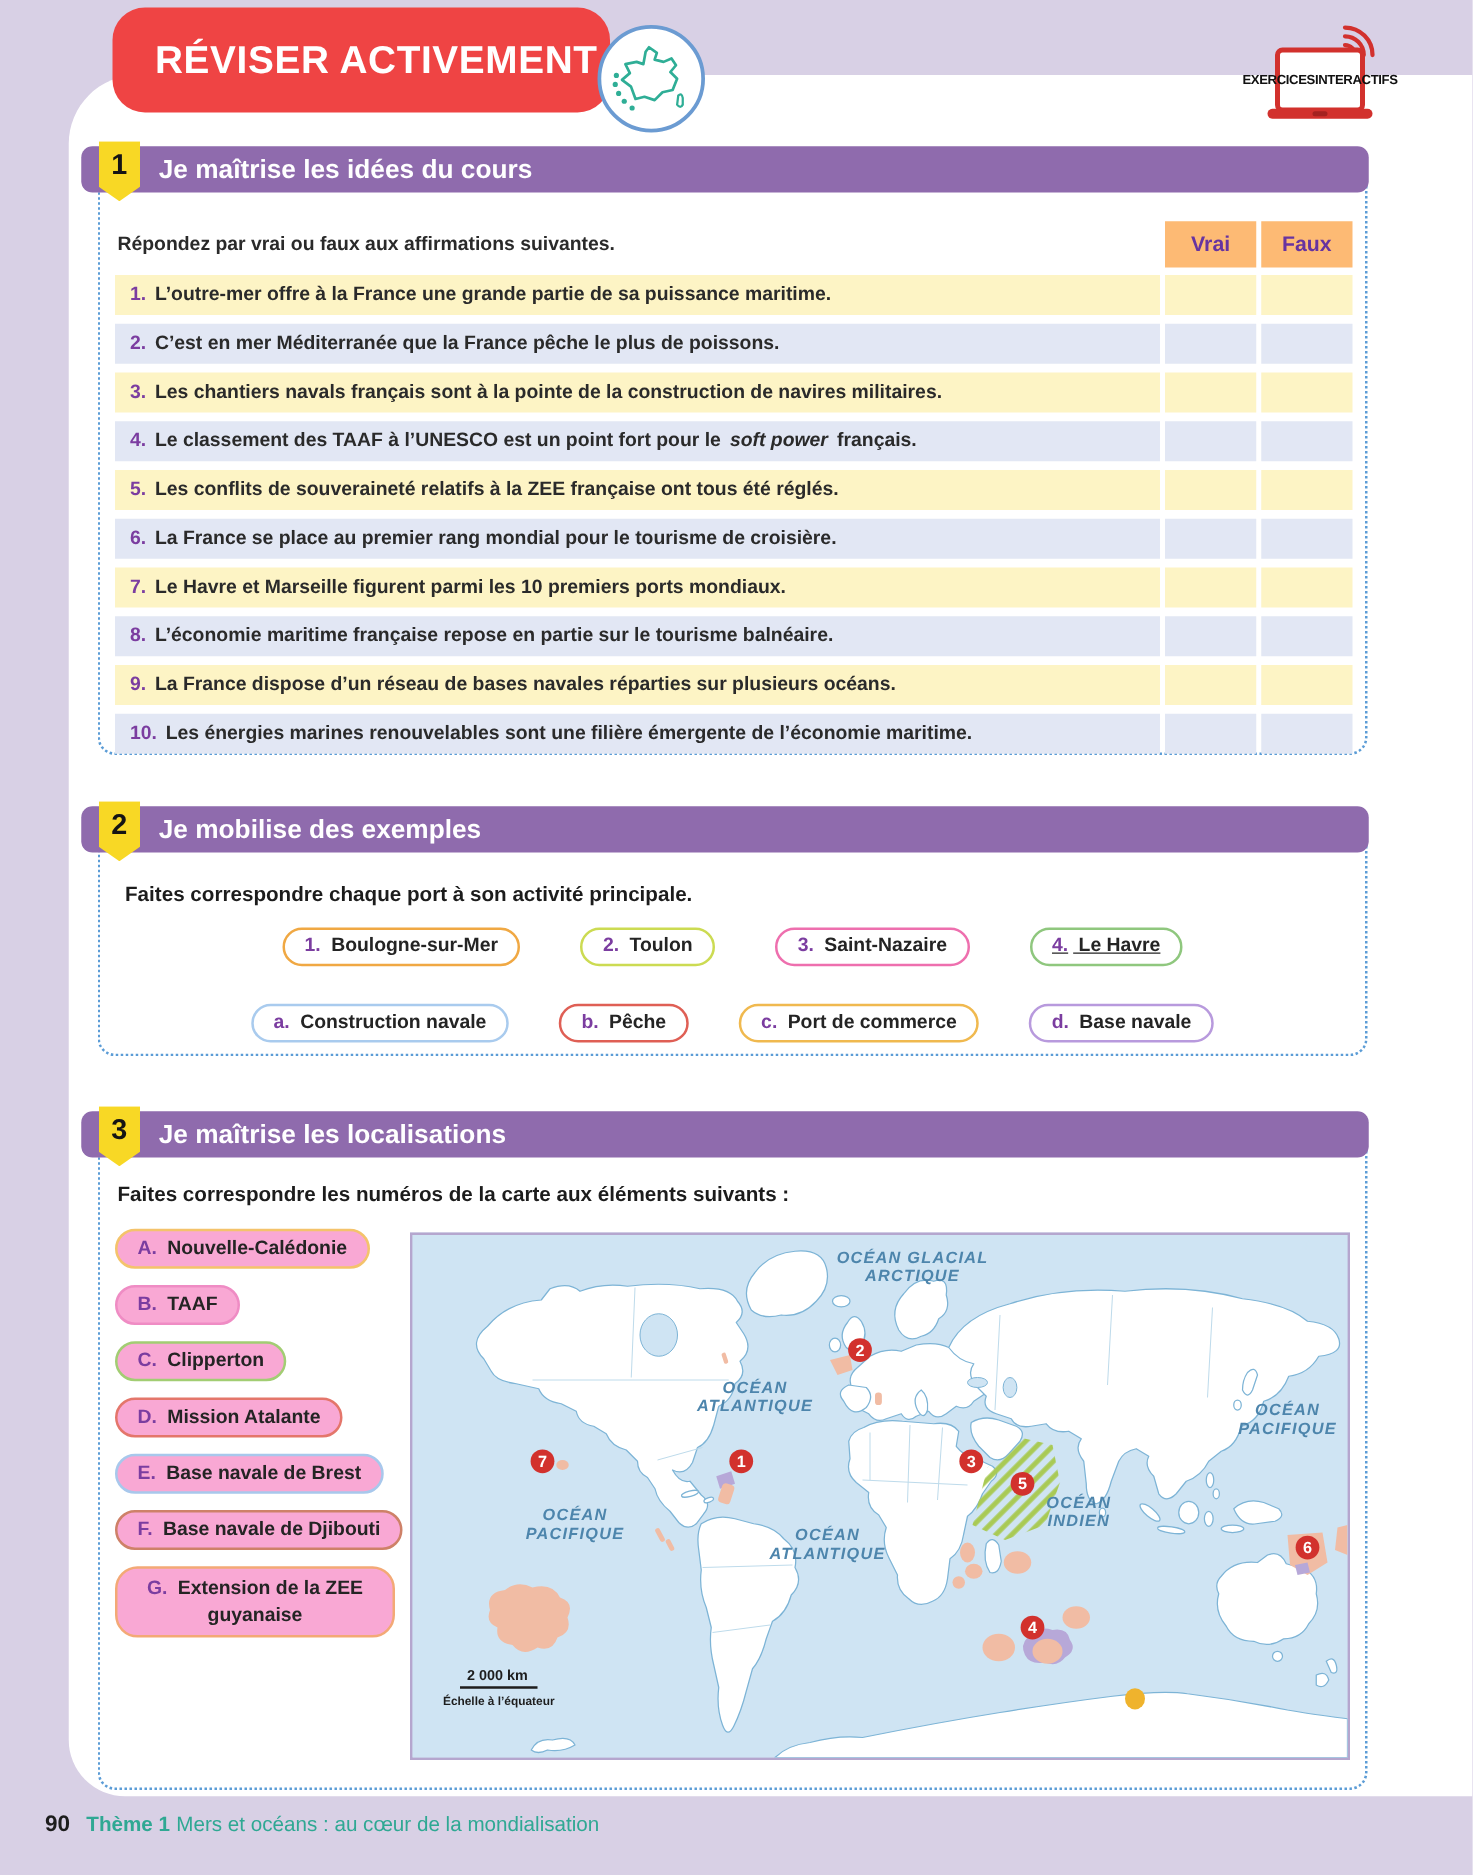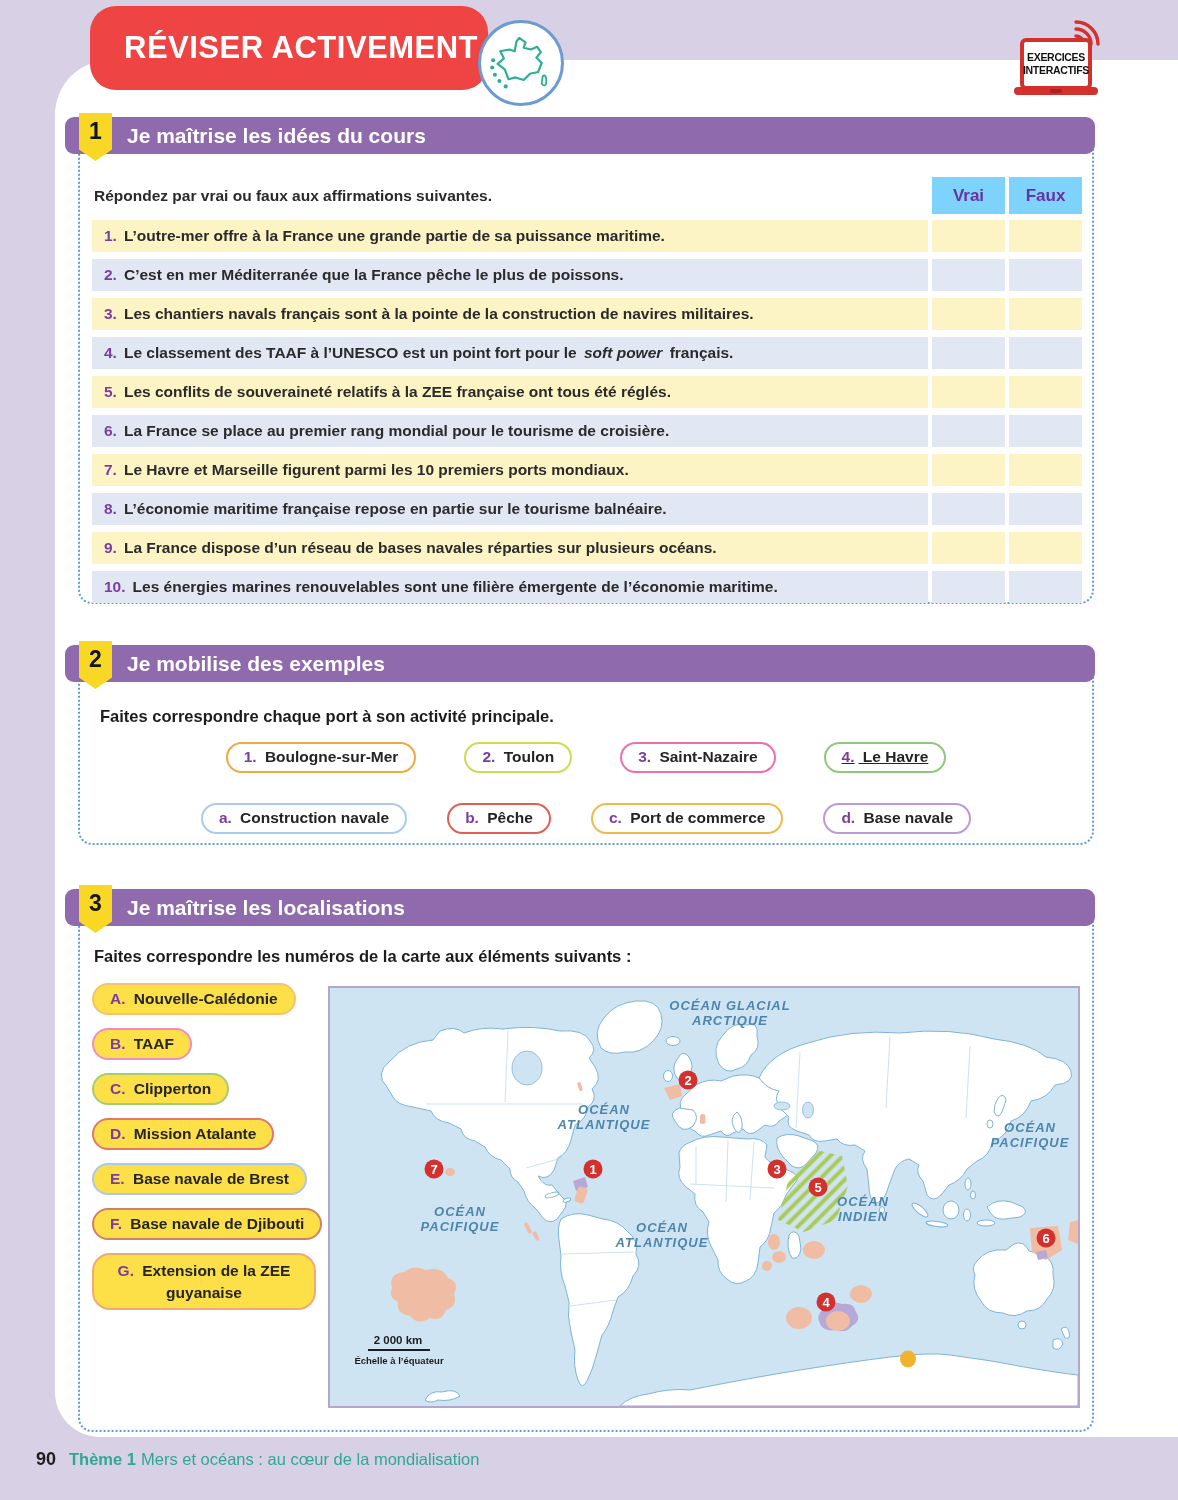--- a/index.html
+++ b/index.html
@@ -5,21 +5,21 @@
   html,body{margin:0;padding:0;}
   body{background:#d8d0e5;font-family:"Liberation Sans",sans-serif;}
   .page{position:relative;width:1178px;height:1500px;background:#d8d0e5;overflow:hidden;}
   .card{position:absolute;left:55px;top:60px;width:1123px;height:1377px;background:#fff;border-radius:55px 0 0 45px;}
 
   
   .title-band{position:absolute;left:90px;top:6px;width:398px;height:84px;background:#ef4444;border-radius:26px;display:flex;align-items:center;box-sizing:border-box;padding-left:34px;z-index:2;}
   .title-band h1{margin:0;color:#fff;font-size:31px;font-weight:bold;letter-spacing:.5px;}
   .france-circle{position:absolute;left:478px;top:20px;width:86px;height:86px;background:#fff;border:3px solid #6b9bd2;border-radius:50%;box-sizing:border-box;z-index:3;display:flex;align-items:center;justify-content:center;}
   .badge{position:absolute;left:1014px;top:16px;width:88px;height:86px;z-index:3;}
-  .badge-screen{position:absolute;left:6px;top:22px;width:64px;height:44px;border:4px solid #d2312d;border-radius:6px;background:#fff;display:flex;flex-direction:column;align-items:center;justify-content:center;font-weight:bold;font-size:10.5px;color:#111;line-height:1.2;letter-spacing:-.3px;}
+  .badge-screen{position:absolute;left:6px;top:22px;width:64px;height:44px;border:4px solid #d2312d;border-radius:6px;background:#fff;display:flex;align-items:center;justify-content:center;font-weight:bold;font-size:10.5px;color:#111;line-height:1.2;letter-spacing:-.3px;}
   .badge-base{position:absolute;left:0;top:71px;width:84px;height:8px;background:#d2312d;border-radius:4px;}
   .badge-base i{position:absolute;left:36px;top:2px;width:12px;height:4px;background:#a42220;border-radius:2px;display:block;}
   .badge-wifi{position:absolute;right:-6px;top:-4px;}
 
   
   .sec-bar{position:absolute;left:65px;width:1030px;height:37px;background:#8f6bad;border-radius:9px;z-index:2;display:flex;align-items:center;}
   .sec-title{color:#fff;font-weight:bold;font-size:21px;padding-left:62px;}
   .tab{position:absolute;left:14px;top:-4px;width:33px;height:48px;background:#f8d825;clip-path:polygon(0 0,100% 0,100% 76%,50% 100%,0 76%);display:flex;justify-content:center;font-weight:bold;font-size:23px;color:#141414;line-height:36px;z-index:3;}
   .dashed{position:absolute;left:78px;width:1016px;background:#fff;border:2px dotted #5b9cd6;border-radius:14px;box-sizing:border-box;z-index:1;}
   #body1{top:135px;height:469px;padding:40px 10px 0 12px;}
@@ -29,32 +29,32 @@
 
   
   .qrow{display:flex;gap:4px;margin-bottom:7px;height:32px;}
   .qrow.qhead{height:37px;margin-bottom:6px;}
   .qstat{flex:1;display:flex;align-items:center;padding-left:12px;font-size:15.5px;font-weight:bold;color:#2a2a2a;}
   .qstat i{margin:0 3px;}
   .ans{width:73px;}
   .qrow.yellow .qstat,.qrow.yellow .ans{background:#fdf4c5;}
   .qrow.blue .qstat,.qrow.blue .ans{background:#e2e7f4;}
   .qhead .qstat{background:transparent;padding-left:2px;}
-  .qhead .ans{background:#7dd3fc;display:flex;align-items:center;justify-content:center;color:#6733a0;font-weight:bold;font-size:17px;}
+  .qhead .ans{background:#fdba74;display:flex;align-items:center;justify-content:center;color:#6733a0;font-weight:bold;font-size:17px;}
   .num{color:#7b3da0;margin-right:7px;}
 
   
   .pill-row{display:flex;justify-content:center;gap:48px;margin-top:16px;}
   .pill-row.acts{gap:40px;margin-top:30px;}
   .pill{border:2px solid #ccc;border-radius:17px;padding:4px 16px 5px;font-size:15.5px;font-weight:bold;color:#242424;background:#fff;white-space:nowrap;}
   .pnum{color:#7b3da0;margin-right:4px;}
 
   
   .opt-col{position:absolute;left:12px;top:74px;display:flex;flex-direction:column;gap:13px;align-items:flex-start;}
-  .opt{border:2px solid;border-radius:18px;padding:5px 16px;font-size:15.5px;font-weight:bold;color:#242424;background:#fde047;white-space:nowrap;}
+  .opt{border:2px solid;border-radius:18px;padding:5px 16px;font-size:15.5px;font-weight:bold;color:#242424;background:#f9a8d4;white-space:nowrap;}
   .opt.wide{white-space:normal;max-width:188px;text-align:center;line-height:1.4;}
   .map-wrap{position:absolute;left:248px;top:77px;width:752px;height:422px;border:2px solid #b5a6ce;box-sizing:border-box;background:#cfe4f3;}
   .olabel{font-style:italic;font-weight:bold;font-size:13px;fill:#4d85ac;letter-spacing:1px;text-anchor:middle;}
   .mnum{font-weight:bold;font-size:13px;fill:#fff;text-anchor:middle;}
   .scale-t{font-weight:bold;font-size:11.5px;fill:#1d1d1d;text-anchor:middle;}
   .scale-n{font-weight:bold;font-size:9.5px;fill:#1d1d1d;text-anchor:middle;}
 
   
   .footer{position:absolute;left:36px;top:1449px;display:flex;gap:13px;align-items:baseline;}
   .pageno{font-weight:bold;font-size:18px;color:#1d1d1d;}

